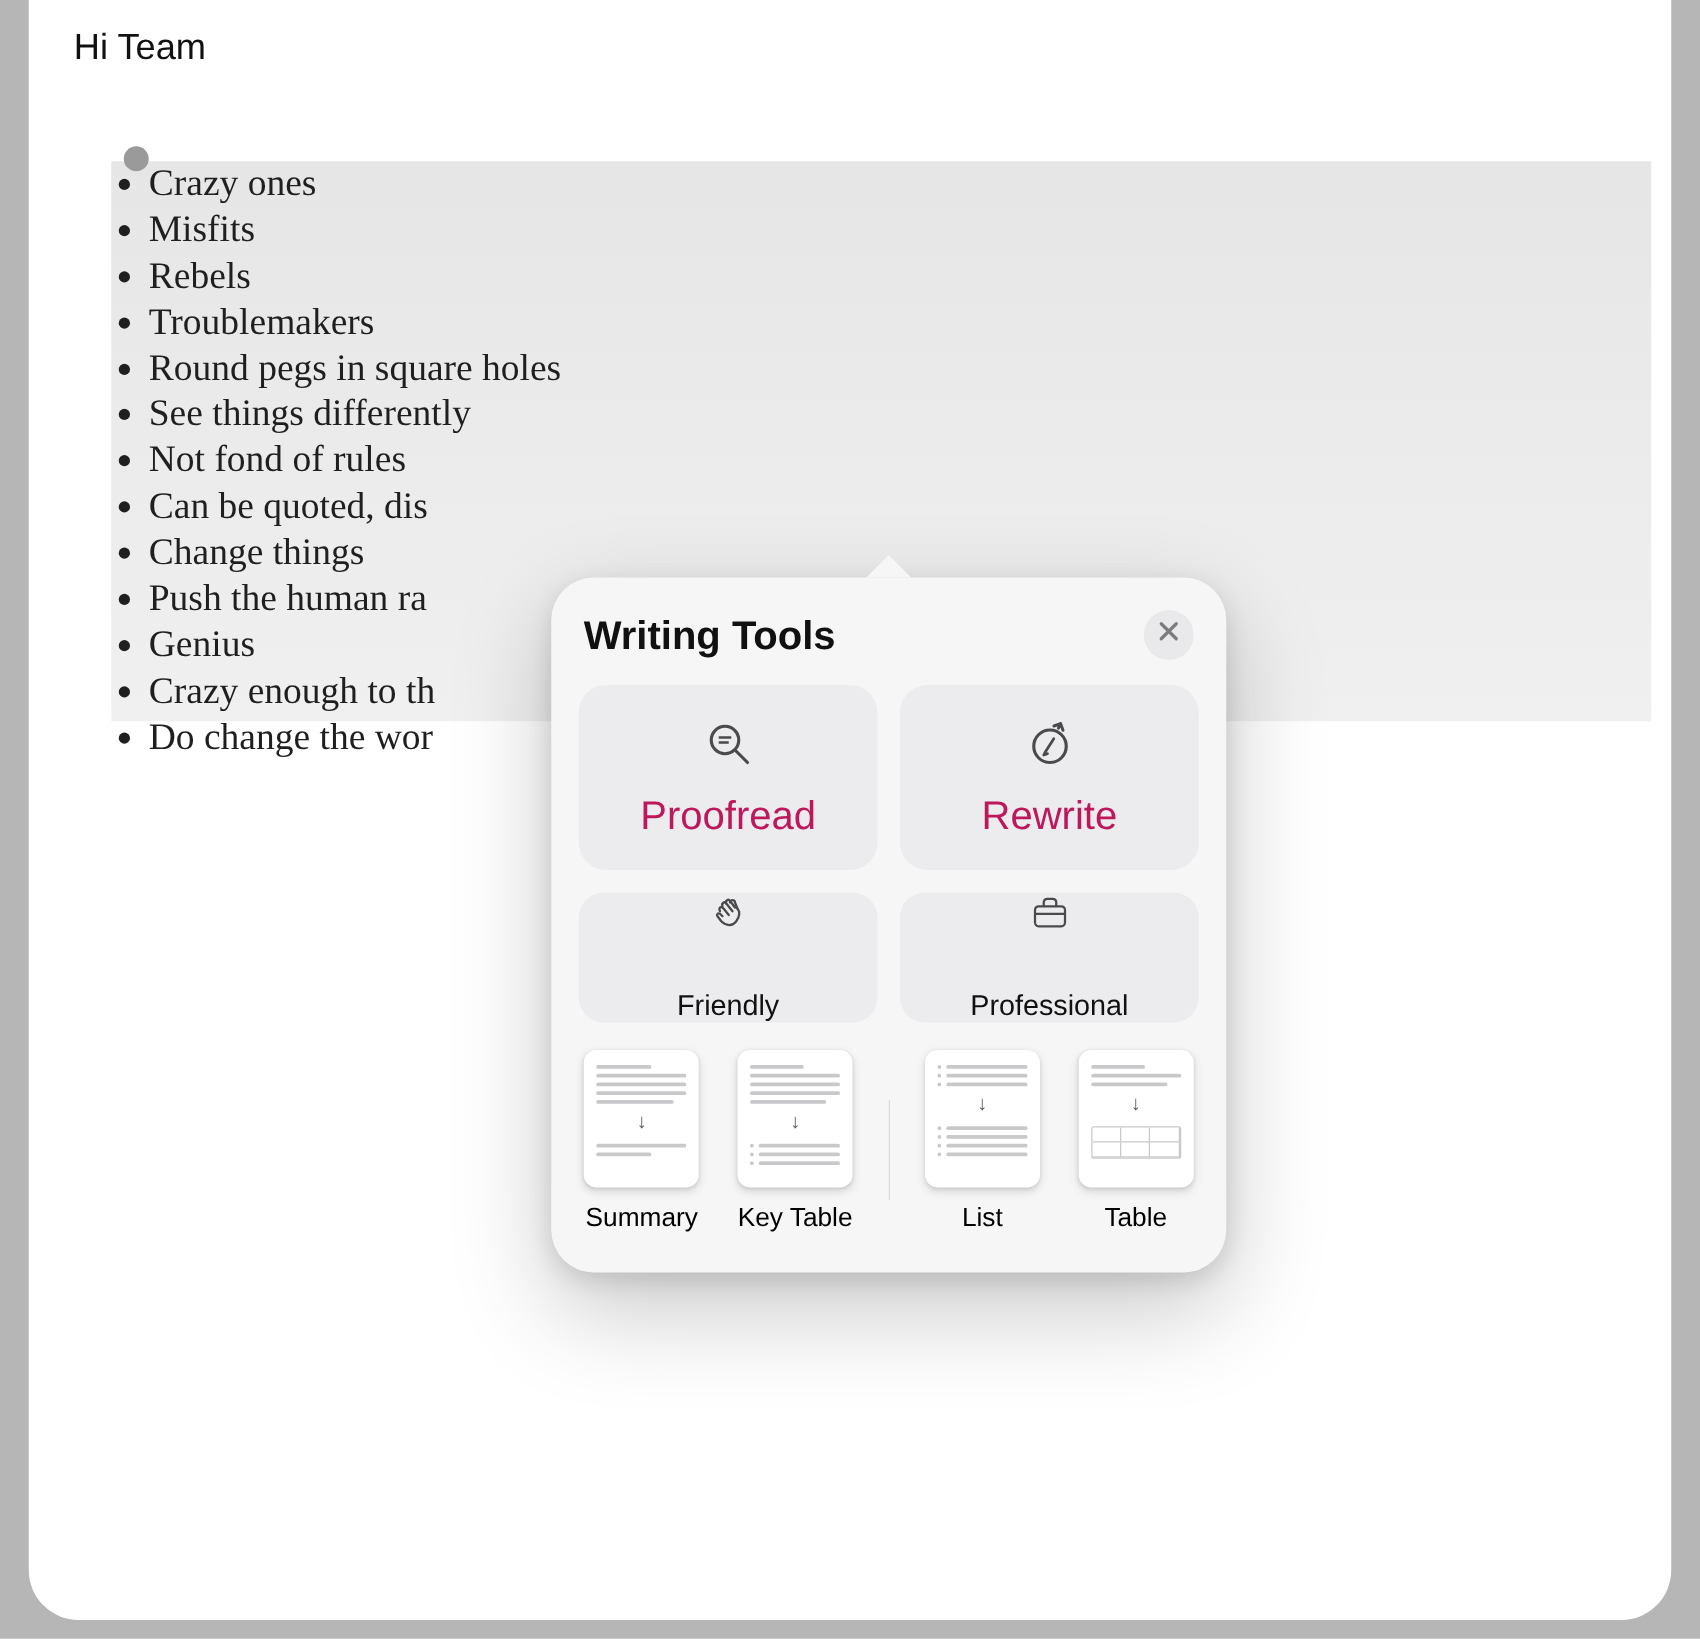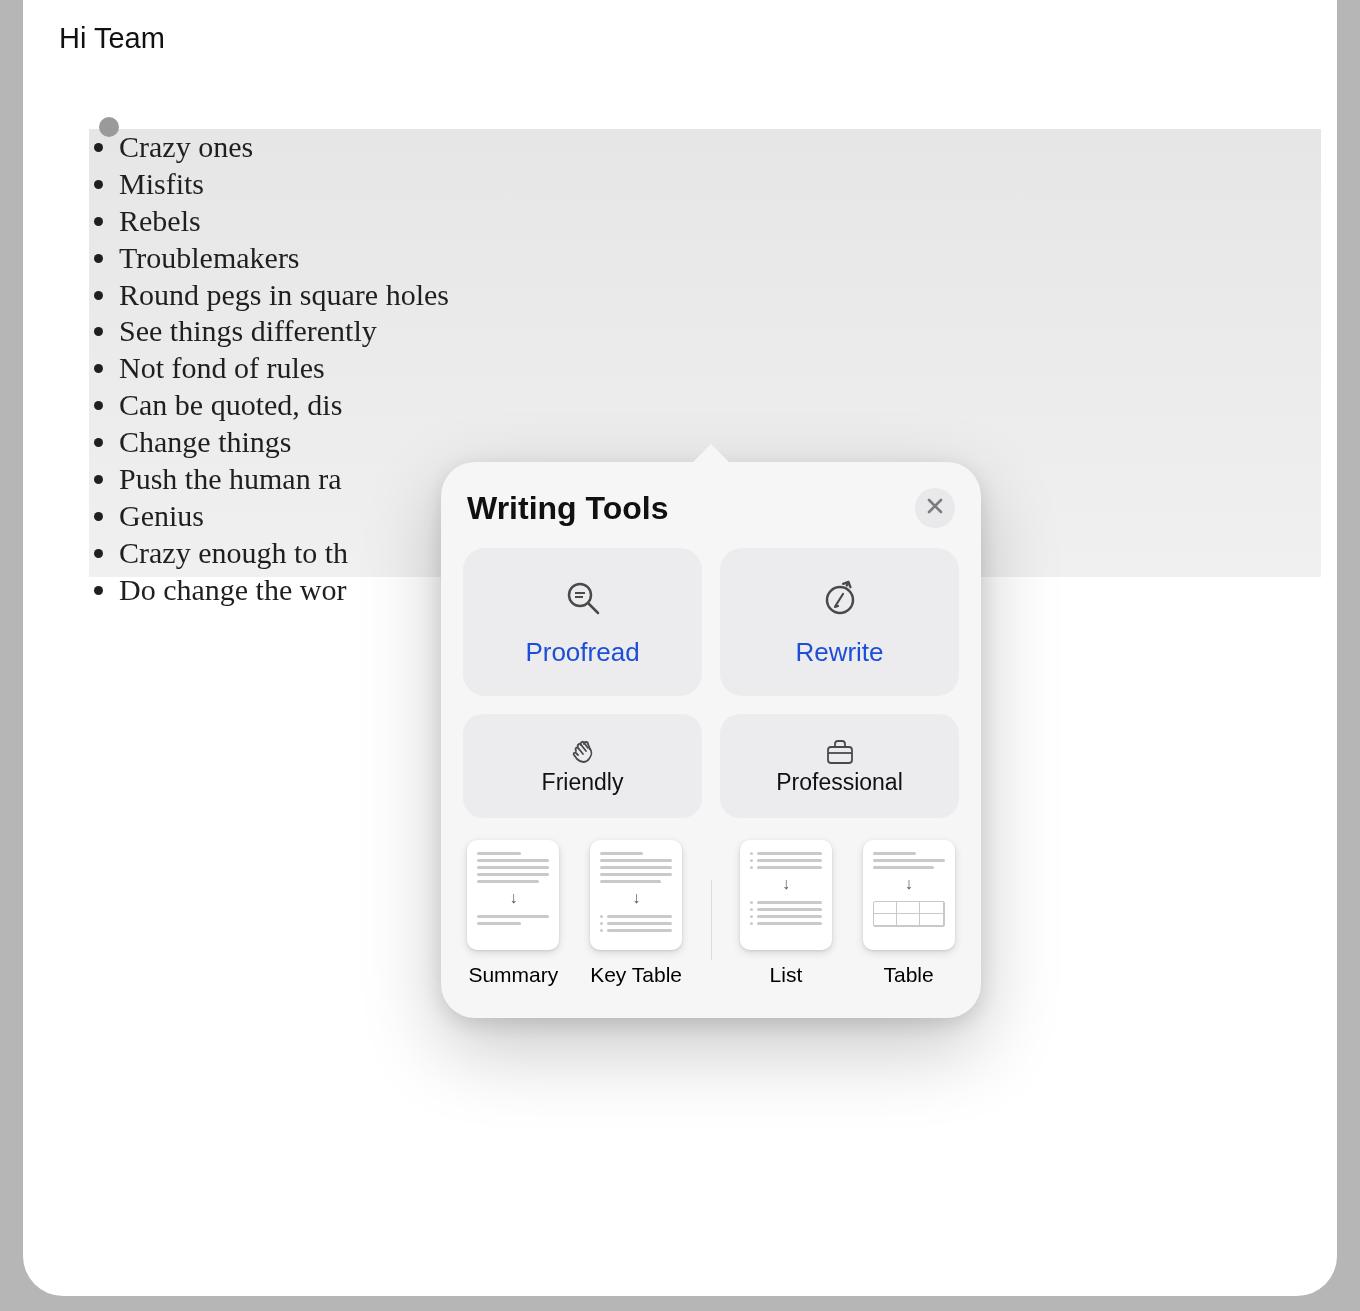--- a/index.html
+++ b/index.html
@@ -107,35 +107,35 @@
   .big-btn {
     flex: 1;
     background: #ececee;
     border-radius: 22px;
     height: 148px;
     display: flex; flex-direction: column;
     align-items: center; justify-content: center;
     gap: 18px;
   }
   .big-btn .label {
-    font-size: 26px;
-    color: #1d4ed8;
+    font-size: 32px;
+    color: #be185d;
   }
   .icon-wrap { width: 42px; height: 42px; display:flex; align-items:center; justify-content:center; color:#4a4a4a; }
 
   .row-mid {
     display: flex; gap: 18px; margin-bottom: 22px;
   }
   .mid-btn {
     flex: 1;
     background: #ececee;
     border-radius: 20px;
     height: 104px;
     display: flex; flex-direction: column;
-    align-items: center; justify-content: center;
+    align-items: center; justify-content: space-between;
     gap: 1px;
   }
   .mid-btn .label { font-size: 23px; color:#111; }
   .mid-icon { width: 32px; height: 32px; display:flex; align-items:center; justify-content:center; color:#4a4a4a; }
 
   .row-bottom {
     display: flex; gap: 26px;
     padding: 0 2px;
   }
   .mini-col {

